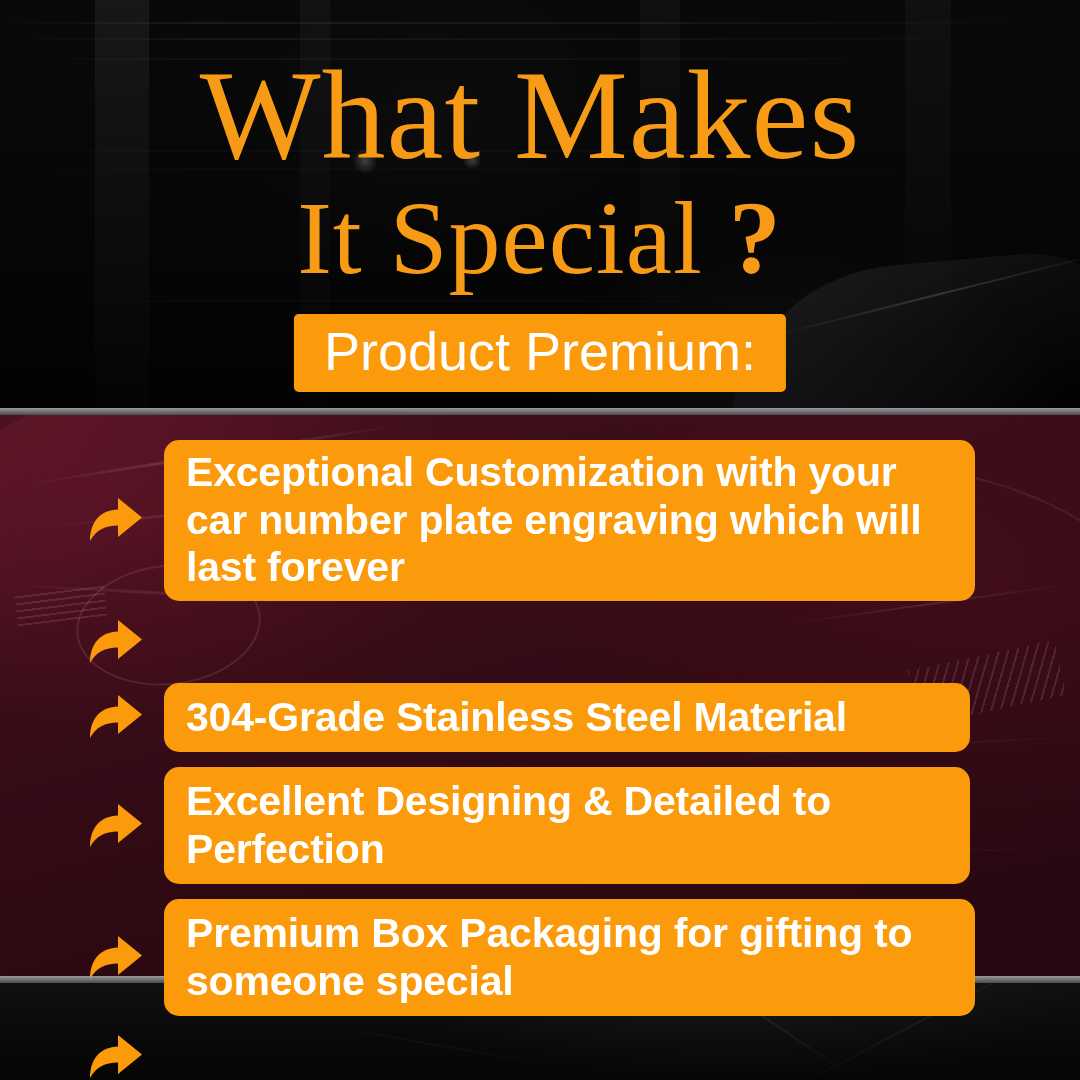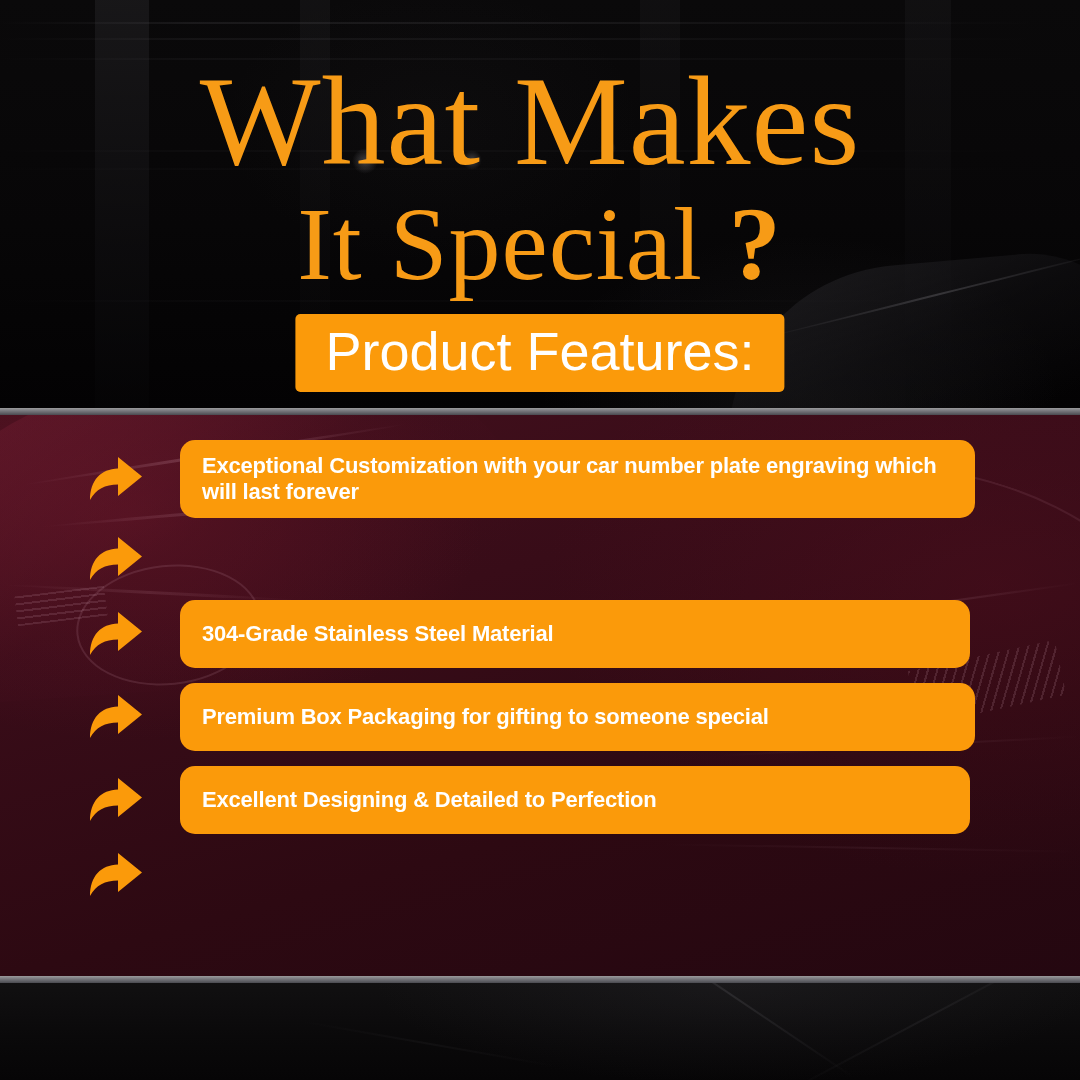--- a/index.html
+++ b/index.html
@@ -151,21 +151,21 @@
   .floor-seam {
     position:absolute; height:2px;
     background:linear-gradient(90deg, rgba(0,0,0,0), rgba(112,110,116,.22), rgba(0,0,0,0));
   }
   .fs1 { left:580px; top:10px;  width:300px; transform:rotate(34deg); }
   .fs2 { left:760px; top:32px;  width:340px; transform:rotate(-28deg); opacity:.6; }
   .fs3 { left:300px; top:60px;  width:260px; transform:rotate(10deg); opacity:.35; }
 
   
   .headline {
-    position:absolute; left:0; top:58px;
+    position:absolute; left:0; top:52px;
     width:1060px;
     z-index:8;
     text-align:center;
     font-family:"Liberation Serif", serif;
     color:#F79B16;
     line-height:.99;
   }
   .headline .l1 {
     display:block;
     font-size:128px;
@@ -217,28 +217,27 @@
     width:56px; height:52px;
     margin-right:20px;
     display:block;
   }
   .pill {
     flex:1 1 auto;
     background:#FB9A0A;
     color:#FFFFFF;
     border-radius:15px;
     padding:11px 22px;
-    font-size:22px;
+    font-size:41px;
     font-weight:bold;
     line-height:1.16;
     letter-spacing:-.2px;
     display:flex;
     align-items:center;
     min-height:68px;
-    margin-left:16px;
   }
   .pill.two-line { min-height:78px; padding-top:9px; padding-bottom:9px; }
   .feature-row.wide { padding-right:105px; }
 </style>
 </head>
 <body>
 
 <div class="poster">
 
   <div class="band-top">
@@ -279,21 +278,21 @@
   </div>
 
   <div class="divider top"></div>
   <div class="divider bottom"></div>
 
   <div class="headline">
     <span class="l1">What Makes</span>
     <span class="l2"><span>It Special</span><span class="qmark">?</span></span>
   </div>
 
-  <div class="features-banner">Product Features:</div>
+  <div class="features-banner">Product Premium:</div>
 
   <div class="feature-list">
 
     <div class="feature-row wide">
       <svg class="arrow-icon" viewBox="0 0 56 52">
         <path d="M2 47 C2 27, 13 16, 30 15.5 L30 4 L54 23.5 L30 43 L30 31.5 C17 31.5, 8 36, 2 47 Z" fill="#FB9A0A"></path>
       </svg>
       <div class="pill two-line">Exceptional Customization with your car number plate engraving which will last forever</div>
     </div>
 
@@ -303,35 +302,35 @@
       </svg>
     </div>
 
     <div class="feature-row">
       <svg class="arrow-icon" viewBox="0 0 56 52">
         <path d="M2 47 C2 27, 13 16, 30 15.5 L30 4 L54 23.5 L30 43 L30 31.5 C17 31.5, 8 36, 2 47 Z" fill="#FB9A0A"></path>
       </svg>
       <div class="pill">304-Grade Stainless Steel Material</div>
     </div>
 
+    <div class="feature-row">
+      <svg class="arrow-icon" viewBox="0 0 56 52">
+        <path d="M2 47 C2 27, 13 16, 30 15.5 L30 4 L54 23.5 L30 43 L30 31.5 C17 31.5, 8 36, 2 47 Z" fill="#FB9A0A"></path>
+      </svg>
+      <div class="pill">Excellent Designing &amp; Detailed to Perfection</div>
+    </div>
+
     <div class="feature-row wide">
       <svg class="arrow-icon" viewBox="0 0 56 52">
         <path d="M2 47 C2 27, 13 16, 30 15.5 L30 4 L54 23.5 L30 43 L30 31.5 C17 31.5, 8 36, 2 47 Z" fill="#FB9A0A"></path>
       </svg>
       <div class="pill">Premium Box Packaging for gifting to someone special</div>
     </div>
 
     <div class="feature-row">
       <svg class="arrow-icon" viewBox="0 0 56 52">
         <path d="M2 47 C2 27, 13 16, 30 15.5 L30 4 L54 23.5 L30 43 L30 31.5 C17 31.5, 8 36, 2 47 Z" fill="#FB9A0A"></path>
       </svg>
-      <div class="pill">Excellent Designing &amp; Detailed to Perfection</div>
-    </div>
-
-    <div class="feature-row">
-      <svg class="arrow-icon" viewBox="0 0 56 52">
-        <path d="M2 47 C2 27, 13 16, 30 15.5 L30 4 L54 23.5 L30 43 L30 31.5 C17 31.5, 8 36, 2 47 Z" fill="#FB9A0A"></path>
-      </svg>
     </div>
 
   </div>
 
 </div>
 
 </body></html>

